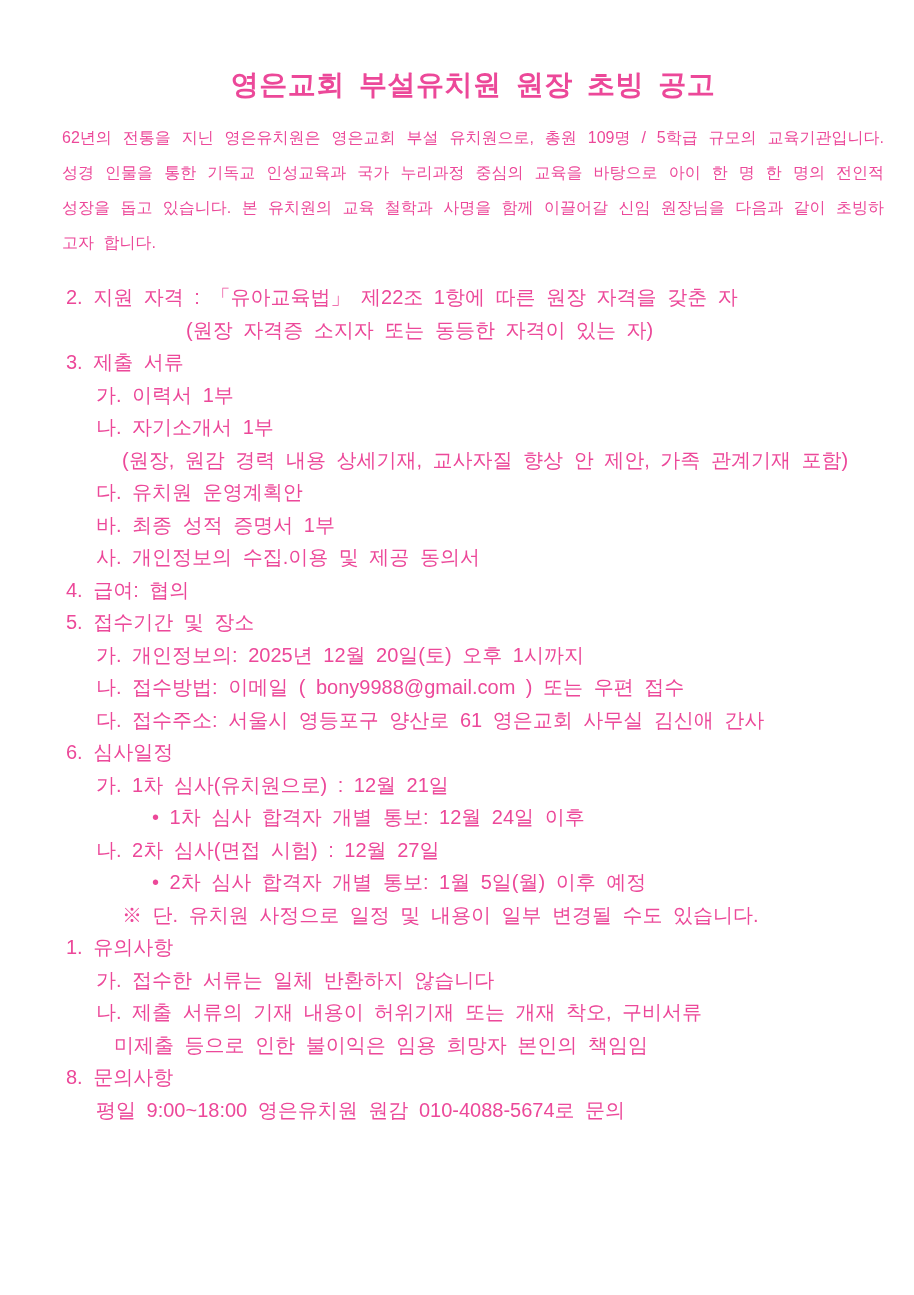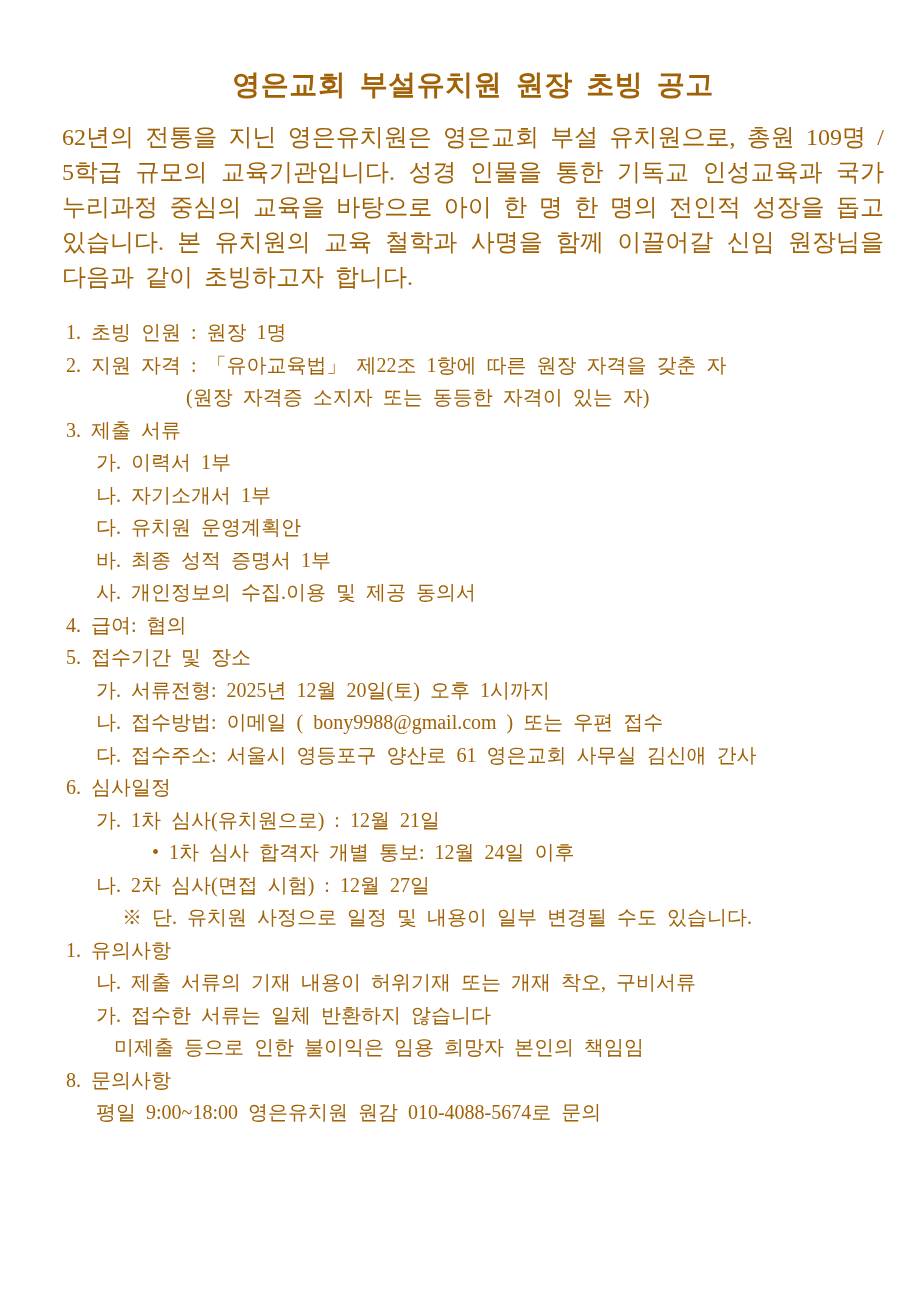--- a/index.html
+++ b/index.html
@@ -7,36 +7,36 @@
     padding: 0;
     background: #ffffff;
   }
   .page {
     position: relative;
     width: 914px;
     height: 1295px;
     box-sizing: border-box;
     padding: 66px 30px 0 62px;
     background: #ffffff;
-    color: #a16207;
-    font-family: Liberation Serif, serif;
+    color: #ec4899;
+    font-family: Liberation Sans, sans-serif;
     overflow: hidden;
   }
   .title {
     margin: 0;
     font-size: 28px;
     font-weight: bold;
     line-height: 38px;
     text-align: center;
     word-spacing: 6px;
     letter-spacing: 0.5px;
   }
   .intro {
     margin: 16px 0 0 0;
-    font-size: 24px;
+    font-size: 16px;
     line-height: 35px;
     text-align: justify;
     word-spacing: 5px;
   }
   .body-lines {
     margin-top: 21px;
     font-size: 20px;
     line-height: 32.5px;
     word-spacing: 5px;
   }
@@ -51,40 +51,41 @@
 </head>
 <body>
 
 <div class="page">
 
   <h1 class="title">영은교회 부설유치원 원장 초빙 공고</h1>
 
   <p class="intro">62년의 전통을 지닌 영은유치원은 영은교회 부설 유치원으로, 총원 109명 / 5학급 규모의 교육기관입니다. 성경 인물을 통한 기독교 인성교육과 국가 누리과정 중심의 교육을 바탕으로 아이 한 명 한 명의 전인적 성장을 돕고 있습니다. 본 유치원의 교육 철학과 사명을 함께 이끌어갈 신임 원장님을 다음과 같이 초빙하고자 합니다.</p>
 
   <div class="body-lines">
-    <div class="line ind0">1. 초빙 인원 : 원장 1명</div>
     <div class="line ind0">2. 지원 자격 : 「유아교육법」 제22조 1항에 따른 원장 자격을 갖춘 자</div>
     <div class="line indp">(원장 자격증 소지자 또는 동등한 자격이 있는 자)</div>
     <div class="line ind0">3. 제출 서류</div>
     <div class="line ind1">가. 이력서 1부</div>
     <div class="line ind1">나. 자기소개서 1부</div>
+    <div class="line ind2">(원장, 원감 경력 내용 상세기재, 교사자질 향상 안 제안, 가족 관계기재 포함)</div>
     <div class="line ind1">다. 유치원 운영계획안</div>
     <div class="line ind1">바. 최종 성적 증명서 1부</div>
     <div class="line ind1">사. 개인정보의 수집.이용 및 제공 동의서</div>
     <div class="line ind0">4. 급여: 협의</div>
     <div class="line ind0">5. 접수기간 및 장소</div>
-    <div class="line ind1">가. 서류전형: 2025년 12월 20일(토) 오후 1시까지</div>
+    <div class="line ind1">가. 개인정보의: 2025년 12월 20일(토) 오후 1시까지</div>
     <div class="line ind1">나. 접수방법: 이메일 ( bony9988@gmail.com ) 또는 우편 접수</div>
     <div class="line ind1">다. 접수주소: 서울시 영등포구 양산로 61 영은교회 사무실 김신애 간사</div>
     <div class="line ind0">6. 심사일정</div>
     <div class="line ind1">가. 1차 심사(유치원으로) : 12월 21일</div>
     <div class="line ind3">• 1차 심사 합격자 개별 통보: 12월 24일 이후</div>
     <div class="line ind1">나. 2차 심사(면접 시험) : 12월 27일</div>
+    <div class="line ind3">• 2차 심사 합격자 개별 통보: 1월 5일(월) 이후 예정</div>
     <div class="line ind2">※ 단. 유치원 사정으로 일정 및 내용이 일부 변경될 수도 있습니다.</div>
     <div class="line ind0">1. 유의사항</div>
+    <div class="line ind1">가. 접수한 서류는 일체 반환하지 않습니다</div>
     <div class="line ind1">나. 제출 서류의 기재 내용이 허위기재 또는 개재 착오, 구비서류</div>
-    <div class="line ind1">가. 접수한 서류는 일체 반환하지 않습니다</div>
     <div class="line ind2b">미제출 등으로 인한 불이익은 임용 희망자 본인의 책임임</div>
     <div class="line ind0">8. 문의사항</div>
     <div class="line ind1">평일 9:00~18:00 영은유치원 원감 010-4088-5674로 문의</div>
   </div>
 
 </div>
 
 </body></html>

